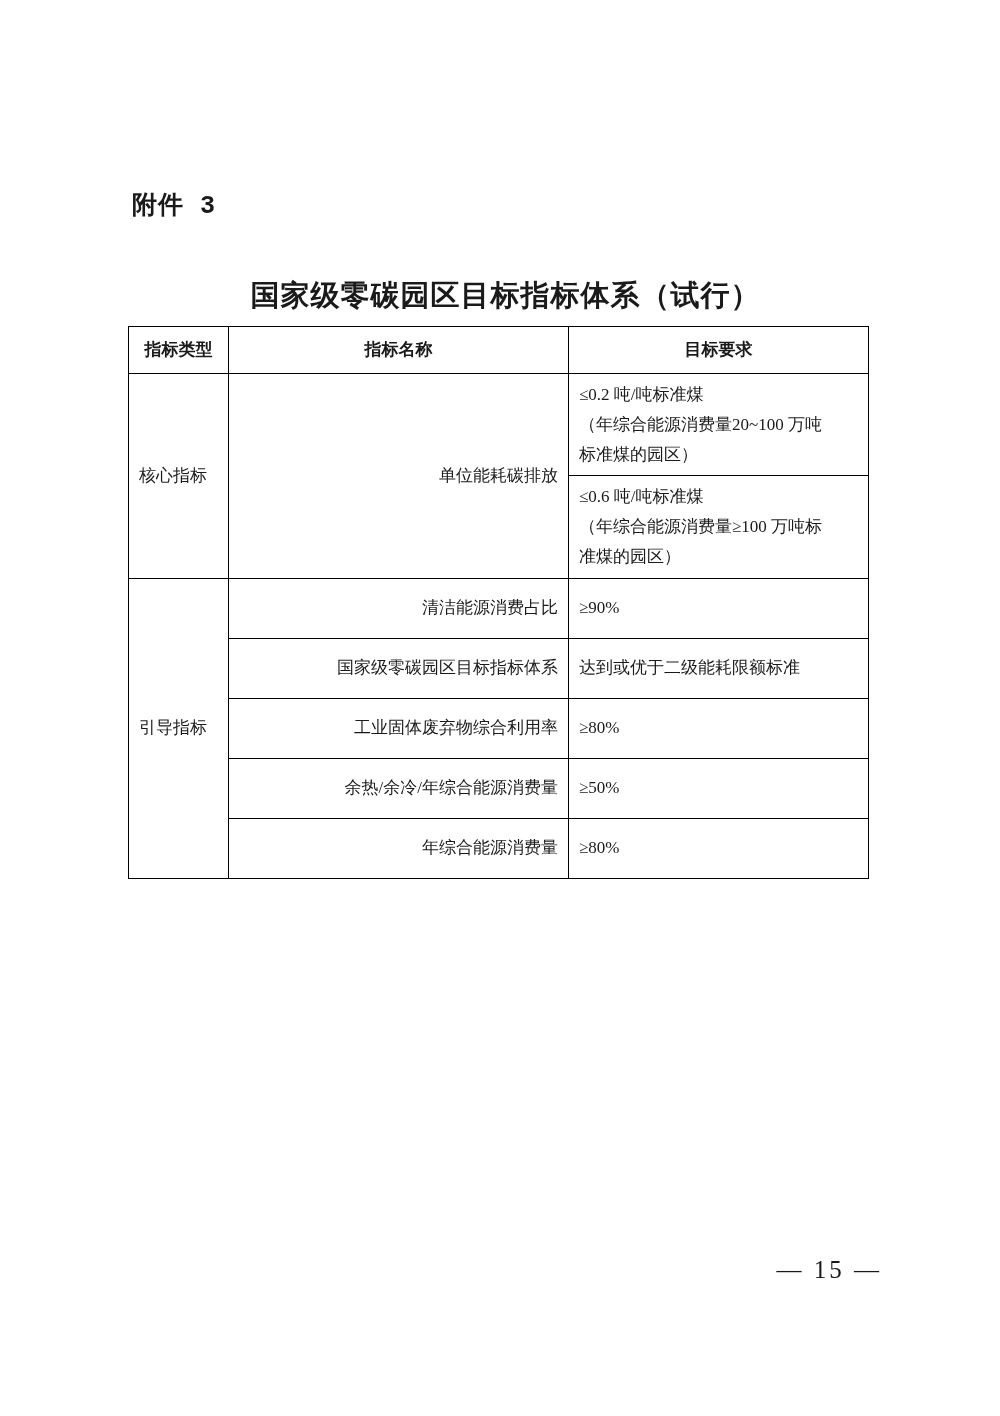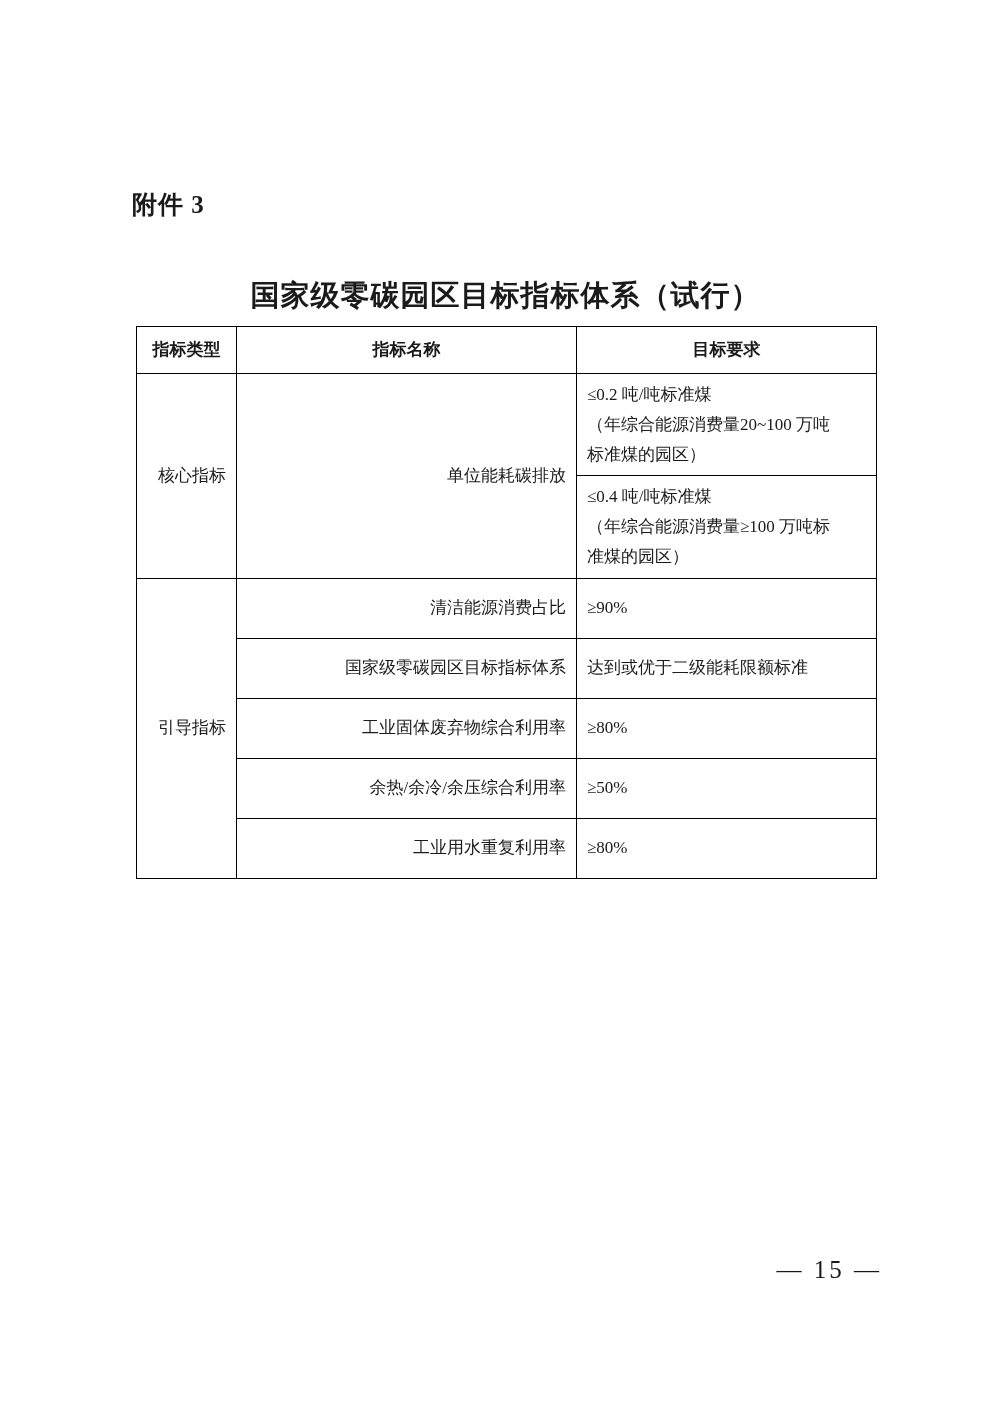--- a/index.html
+++ b/index.html
@@ -18,36 +18,36 @@
     color: #1a1a1a;
     overflow: hidden;
   }
   .attachment-label {
     position: absolute;
     left: 132px;
     top: 188px;
     font-size: 25px;
     font-weight: bold;
     letter-spacing: 1px;
-    font-family: Liberation Serif, serif;
+    font-family: Liberation Mono, monospace;
   }
   .doc-title {
     position: absolute;
     left: 11px;
     right: 0;
     top: 276px;
     text-align: center;
     font-size: 29px;
     font-weight: bold;
     letter-spacing: 1px;
     font-family: "DejaVu Sans", "Liberation Sans", sans-serif;
   }
   table.indicator-table {
     position: absolute;
-    left: 136px;
+    left: 128px;
     top: 326px;
     width: 740px;
     border-collapse: collapse;
     table-layout: fixed;
   }
   table.indicator-table td {
     border: 1px solid #000000;
     padding: 6px 10px;
     font-size: 17px;
     line-height: 1.75;
@@ -59,21 +59,21 @@
     font-weight: bold;
     font-family: "DejaVu Sans", "Liberation Sans", sans-serif !important;
     font-size: 17px !important;
     height: 34px;
   }
   .col-type { width: 100px; }
   .col-name { width: 340px; }
   .col-req  { width: 300px; }
 
   .cat-cell {
-    text-align: right;
+    text-align: left;
     font-size: 17px;
   }
   .name-cell {
     text-align: right;
     padding-left: 16px;
   }
   .req-cell {
     text-align: left;
   }
   .req-cell .line { display: block; }
@@ -118,21 +118,21 @@
         <td class="name-cell" rowspan="2">单位能耗碳排放</td>
         <td class="req-cell req-multi">
           <span class="line">≤0.2 吨/吨标准煤</span>
           <span class="line">（年综合能源消费量20~100 万吨</span>
           <span class="line">标准煤的园区）</span>
         </td>
       </tr>
 
       <tr>
         <td class="req-cell req-multi">
-          <span class="line">≤0.4 吨/吨标准煤</span>
+          <span class="line">≤0.6 吨/吨标准煤</span>
           <span class="line">（年综合能源消费量≥100 万吨标</span>
           <span class="line">准煤的园区）</span>
         </td>
       </tr>
 
       <tr class="row-h">
         <td class="cat-cell" rowspan="5">引导指标</td>
         <td class="name-cell">清洁能源消费占比</td>
         <td class="req-cell">≥90%</td>
       </tr>
@@ -141,26 +141,26 @@
         <td class="name-cell">国家级零碳园区目标指标体系</td>
         <td class="req-cell">达到或优于二级能耗限额标准</td>
       </tr>
 
       <tr class="row-h">
         <td class="name-cell">工业固体废弃物综合利用率</td>
         <td class="req-cell">≥80%</td>
       </tr>
 
       <tr class="row-h">
-        <td class="name-cell">余热/余冷/余压综合利用率</td>
+        <td class="name-cell">余热/余冷/年综合能源消费量</td>
         <td class="req-cell">≥50%</td>
       </tr>
 
       <tr class="row-h">
-        <td class="name-cell">工业用水重复利用率</td>
+        <td class="name-cell">年综合能源消费量</td>
         <td class="req-cell">≥80%</td>
       </tr>
     </tbody>
   </table>
 
   <div class="page-number">— 15 —</div>
 
 </div>
 
 </body></html>

